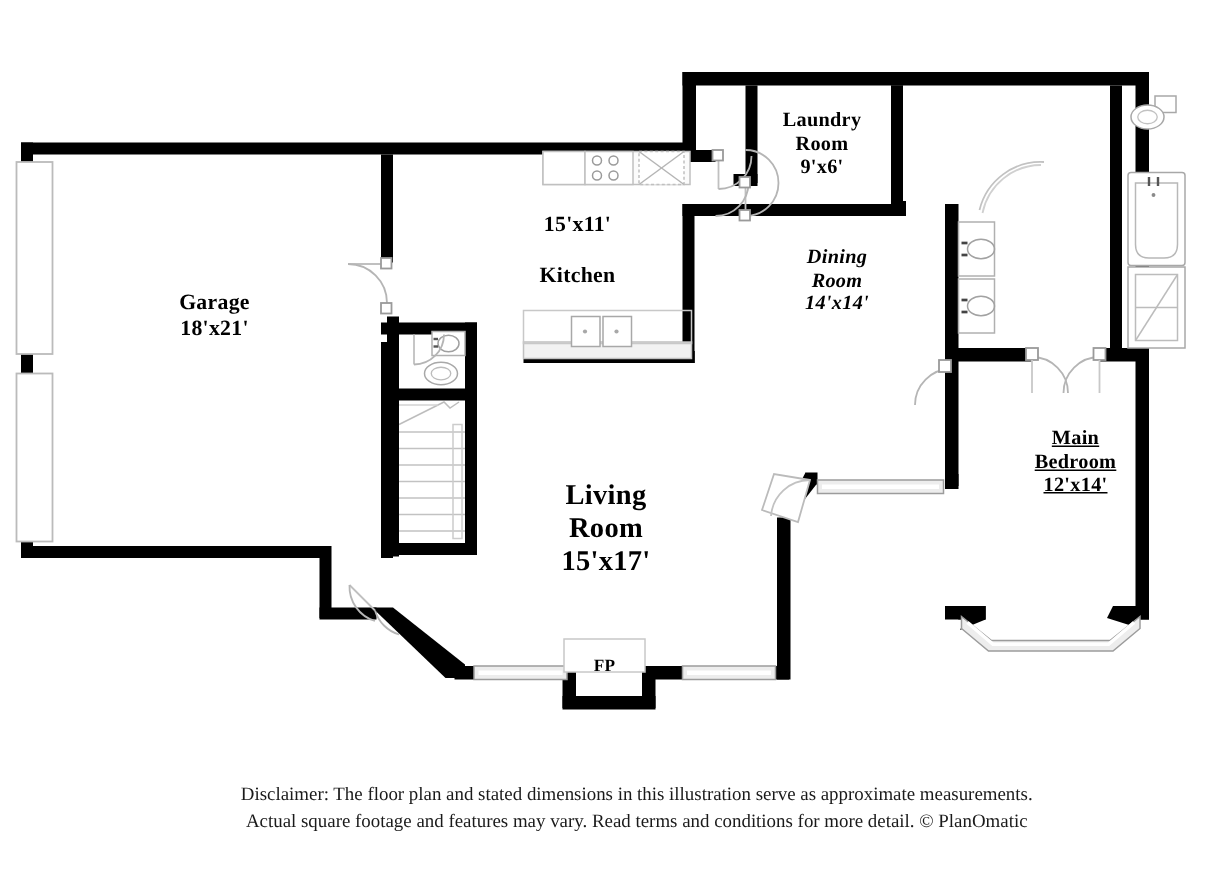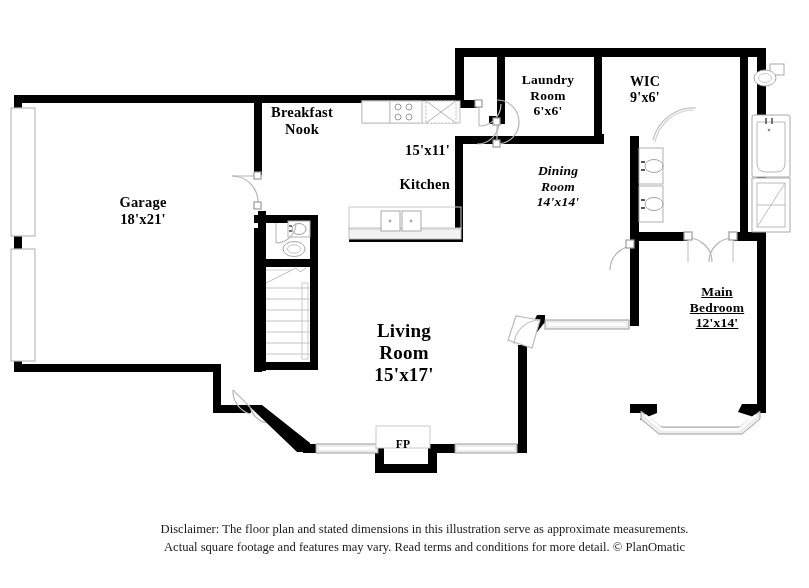--- a/index.html
+++ b/index.html
@@ -322,33 +322,29 @@
 
     <g fill="#000000">
       <rect x="258" y="211" width="8" height="160"></rect>
     </g>
 
   </svg>
 
   <div class="room-label" style="left:73px; top:194px; width:140px; font-size:14.5px;">Garage
 18'x21'</div>
 
-  <div class="room-label" style="left:242px; top:104px; width:120px; font-size:14.5px;">Breakfast
-Nook</div>
-
-  <div class="room-label" style="left:320px; top:142px; width:130px; font-size:14.5px;text-align:right;">15'x11'
+
+  <div class="room-label" style="left:320px; top:142px; width:130px; font-size:14.5px;">15'x11'
 
 Kitchen</div>
 
   <div class="room-label" style="left:498px; top:72px; width:100px; font-size:13.5px;">Laundry
 Room
-6'x6'</div>
-
-  <div class="room-label" style="left:595px; top:74px; width:100px; font-size:14px;">WIC
 9'x6'</div>
+
 
   <div class="room-label" style="left:508px; top:163px; width:100px; font-size:13.5px;font-style:italic;">Dining
 Room
 14'x14'</div>
 
   <div class="room-label" style="left:657px; top:284px; width:120px; font-size:13.5px;text-decoration:underline;">Main
 Bedroom
 12'x14'</div>
 
   <div class="room-label" style="left:354px; top:320px; width:100px; font-size:19px;">Living

